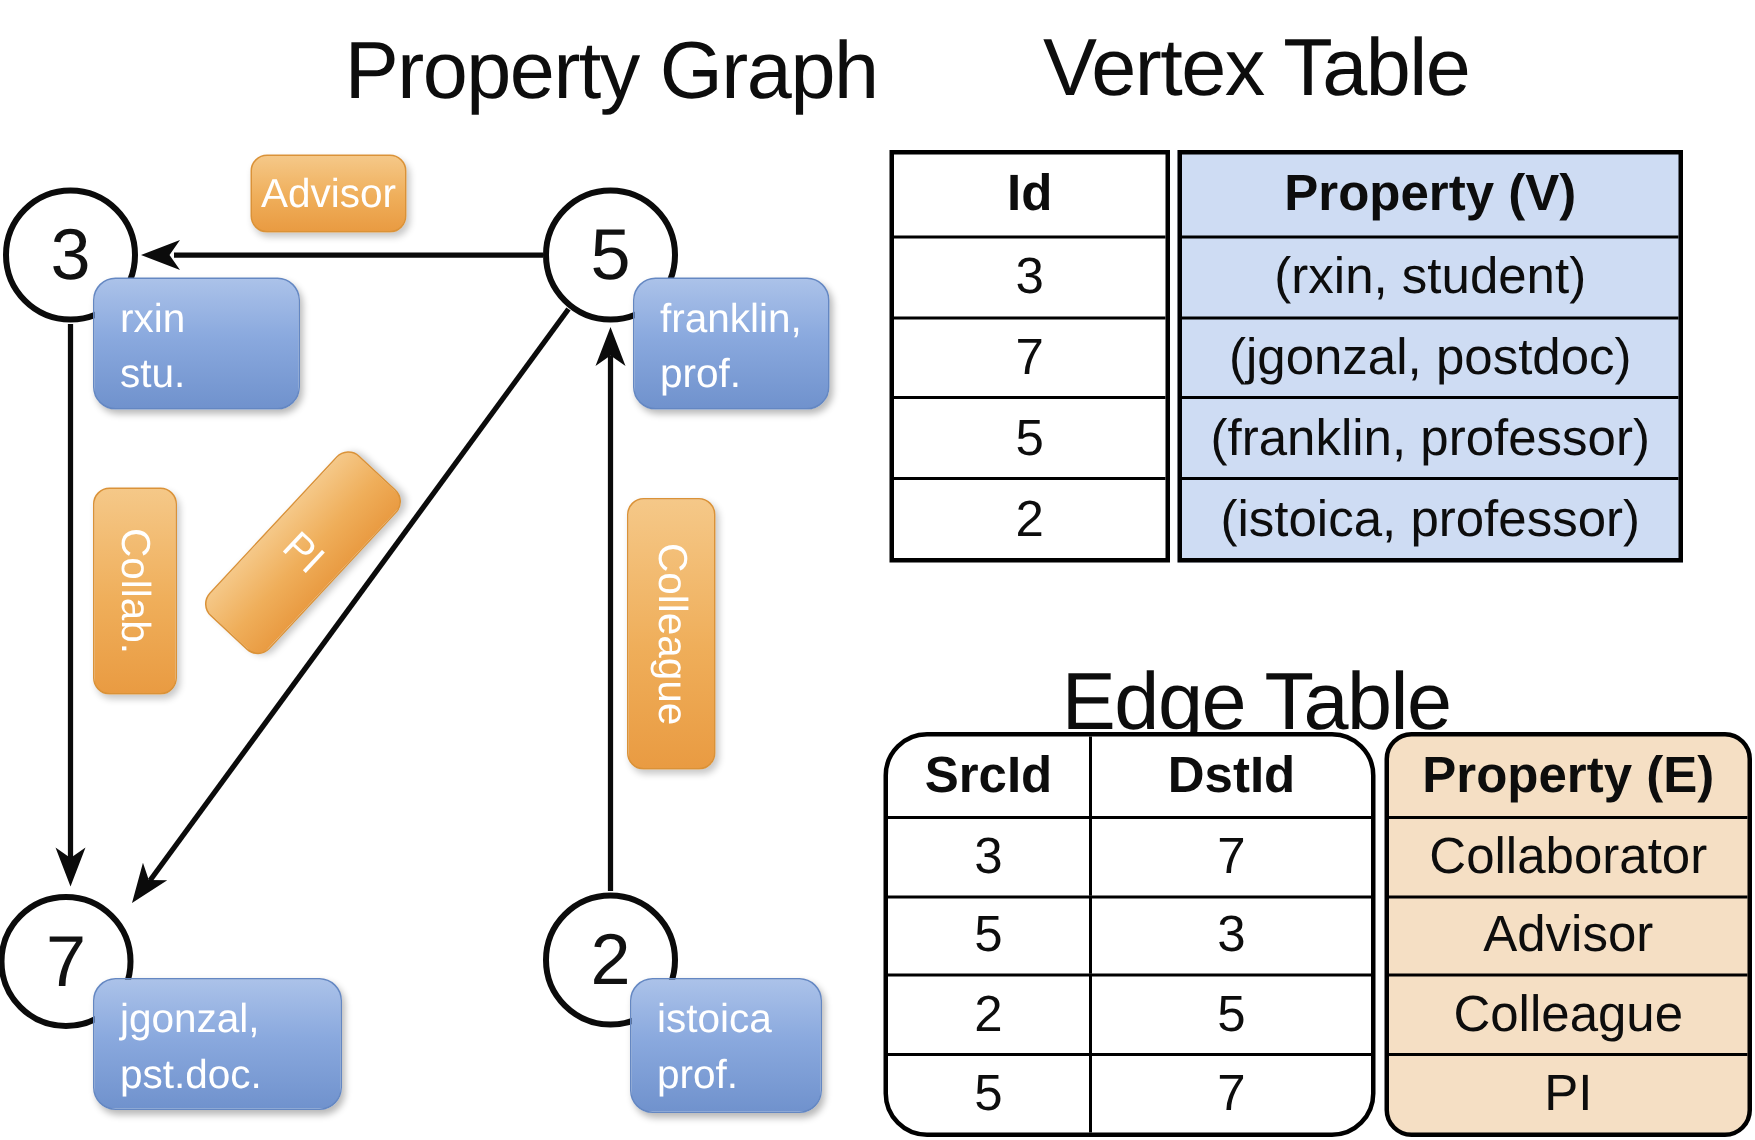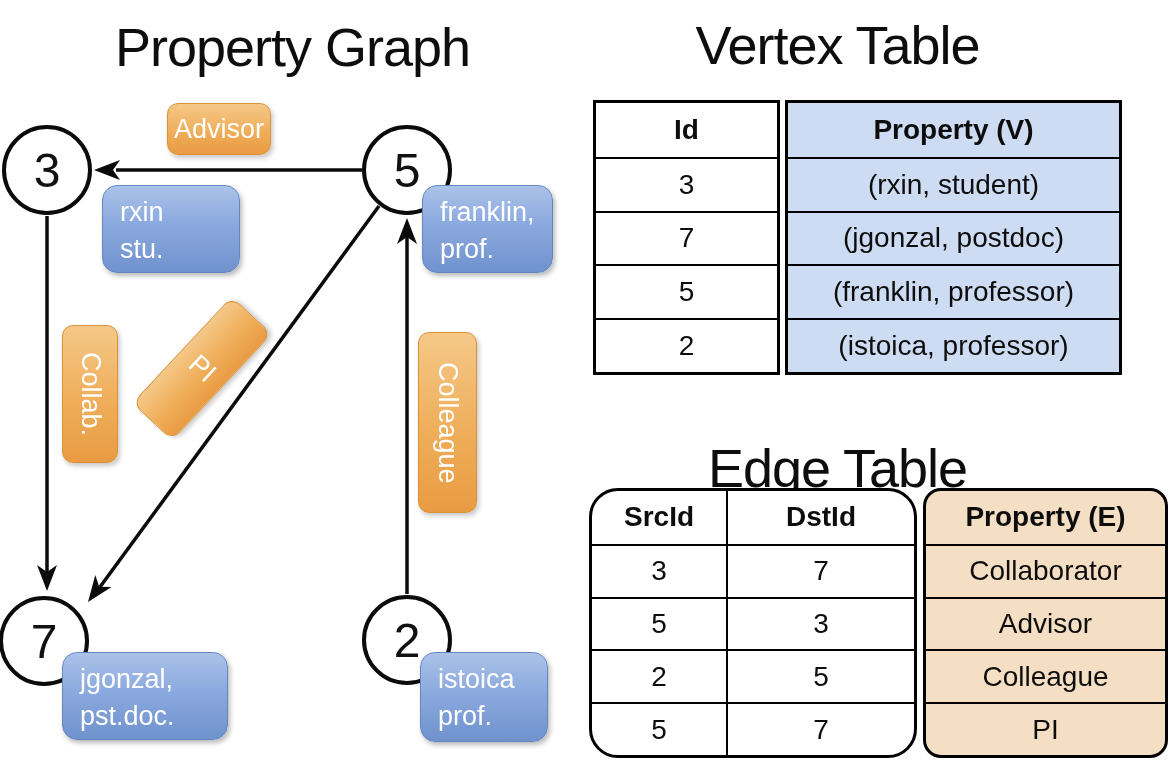--- a/index.html
+++ b/index.html
@@ -40,36 +40,36 @@
     display:flex;align-items:center;justify-content:center;
   }
   .vtext{writing-mode:vertical-rl;}
 
   
   .col{
     border:3px solid #000;background:#fff;display:grid;grid-auto-rows:1fr;
   }
   .cell{
     display:flex;align-items:center;justify-content:center;
-    font-size:28px;color:#0d0d0d;border-top:2px solid #000;white-space:nowrap;
+    font-size:34px;color:#0d0d0d;border-top:2px solid #000;white-space:nowrap;
   }
   .hdr{font-weight:bold;}
   .one-col .cell:first-child{border-top:none;}
   .two-col{grid-template-columns:136px 1fr;border-radius:29px;}
   .two-col .cell:nth-child(odd){border-right:2px solid #000;}
   .two-col .cell:nth-child(-n+2){border-top:none;}
 
   svg{display:block;}
 </style>
 </head>
 <body>
 
 <div id="stage">
 
-  <div class="abs big-title" style="left:0;top:16px;width:585px;">Property Graph</div>
+  <div class="abs big-title" style="left:0;top:16px;width:585px;text-align:right;">Property Graph</div>
 
   <svg class="abs" style="left:0;top:0;" width="585" height="760" viewBox="0 0 585 760">
     <g stroke="#0b0b0b" stroke-width="3.5" fill="none">
       <line x1="362" y1="170" x2="116" y2="170"></line>
       <line x1="47" y1="216" x2="47" y2="574"></line>
       <line x1="379" y1="206" x2="100" y2="587"></line>
       <line x1="407" y1="594" x2="407" y2="237"></line>
     </g>
     <g fill="#0b0b0b" stroke="none">
       <polygon points="94,170 120,160 113,170 120,180"></polygon>
@@ -85,21 +85,21 @@
   <div class="abs node" style="left:362px;top:125px;">
     <span>5</span>
   </div>
   <div class="abs node" style="left:-1px;top:596px;">
     <span>7</span>
   </div>
   <div class="abs node" style="left:362px;top:595px;">
     <span>2</span>
   </div>
 
-  <div class="abs blue-box" style="left:62px;top:185px;width:138px;height:88px;margin-left:40px;">
+  <div class="abs blue-box" style="left:62px;top:185px;width:138px;height:88px;">
     <div>rxin</div>
     <div>stu.</div>
   </div>
   <div class="abs blue-box" style="left:422px;top:185px;width:131px;height:88px;">
     <div>franklin,</div>
     <div>prof.</div>
   </div>
   <div class="abs blue-box" style="left:62px;top:652px;width:166px;height:88px;">
     <div>jgonzal,</div>
     <div>pst.doc.</div>

